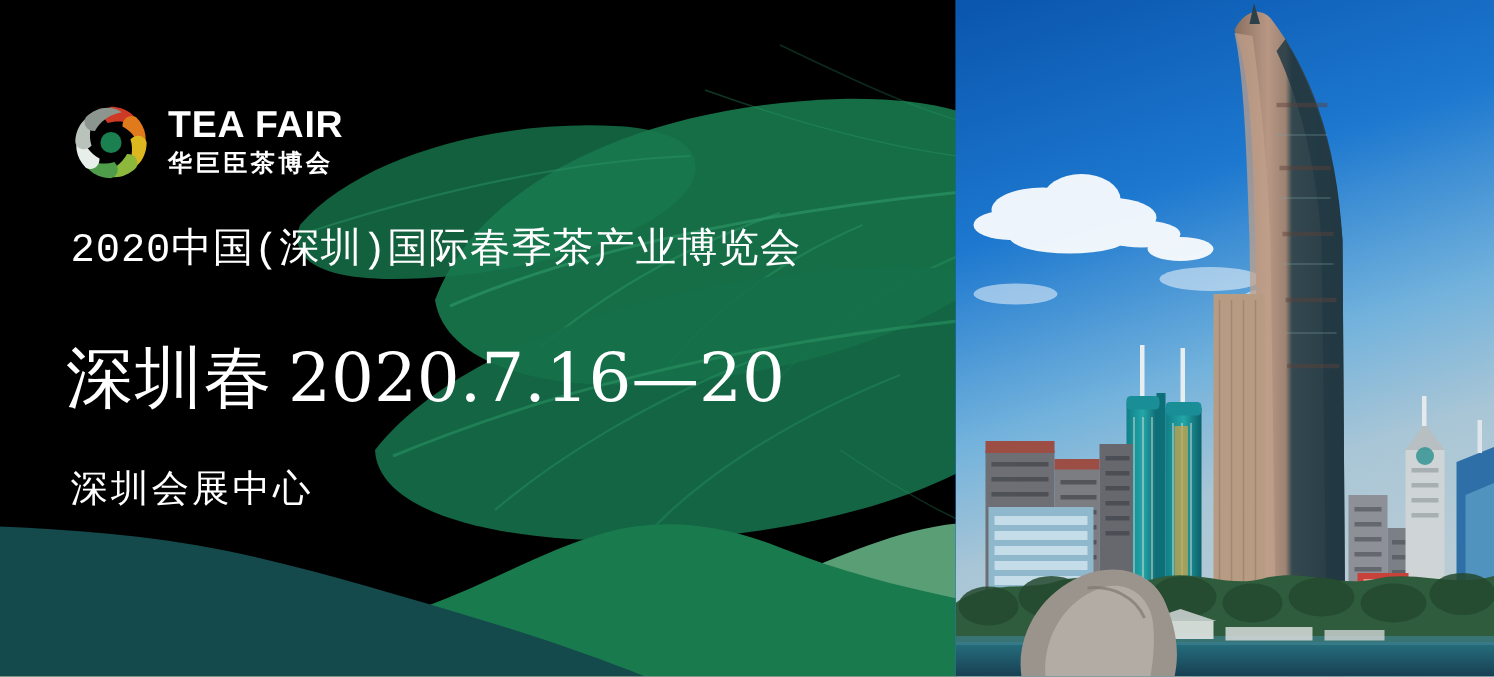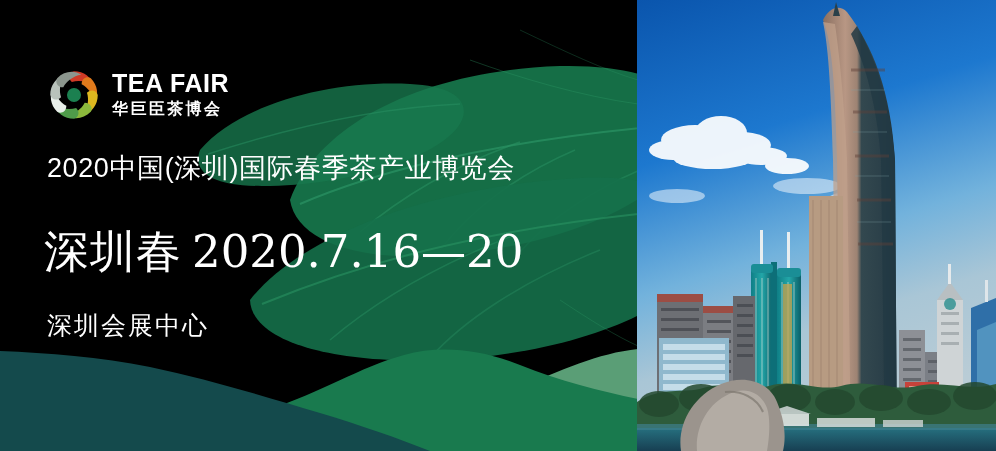--- a/index.html
+++ b/index.html
@@ -78,21 +78,21 @@
 
   
   .title-main{
     position:absolute;
     left:47px; top:154px;
     color:#ffffff;
     font-size:27px;
     letter-spacing:.6px;
     line-height:1.1;
     white-space:nowrap;
-    font-family:Liberation Sans, sans-serif;
+    font-family:Liberation Mono, monospace;
   }
   .title-date{
     position:absolute;
     left:44px; top:228px;
     color:#ffffff;
     font-size:45px;
     line-height:1.08;
     white-space:nowrap;
     font-family:"DejaVu Serif","Liberation Serif",serif;
   }

